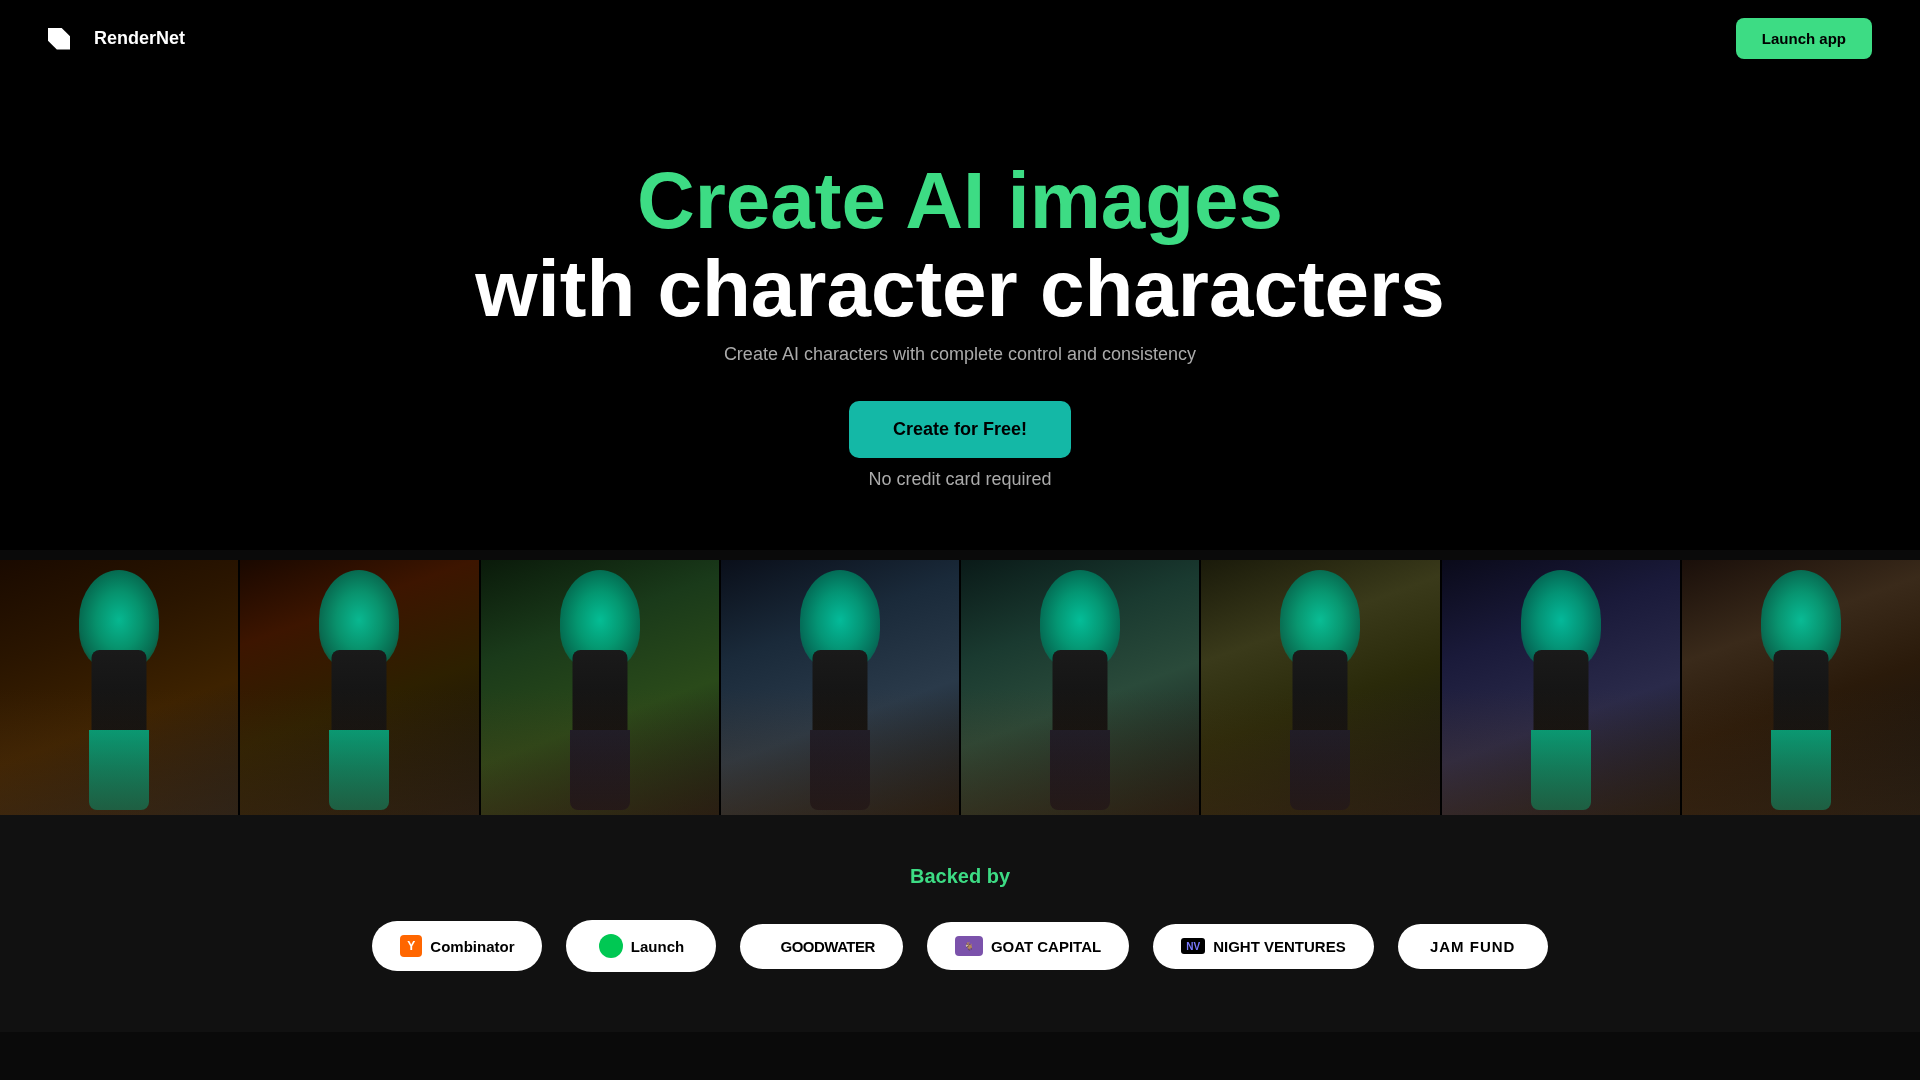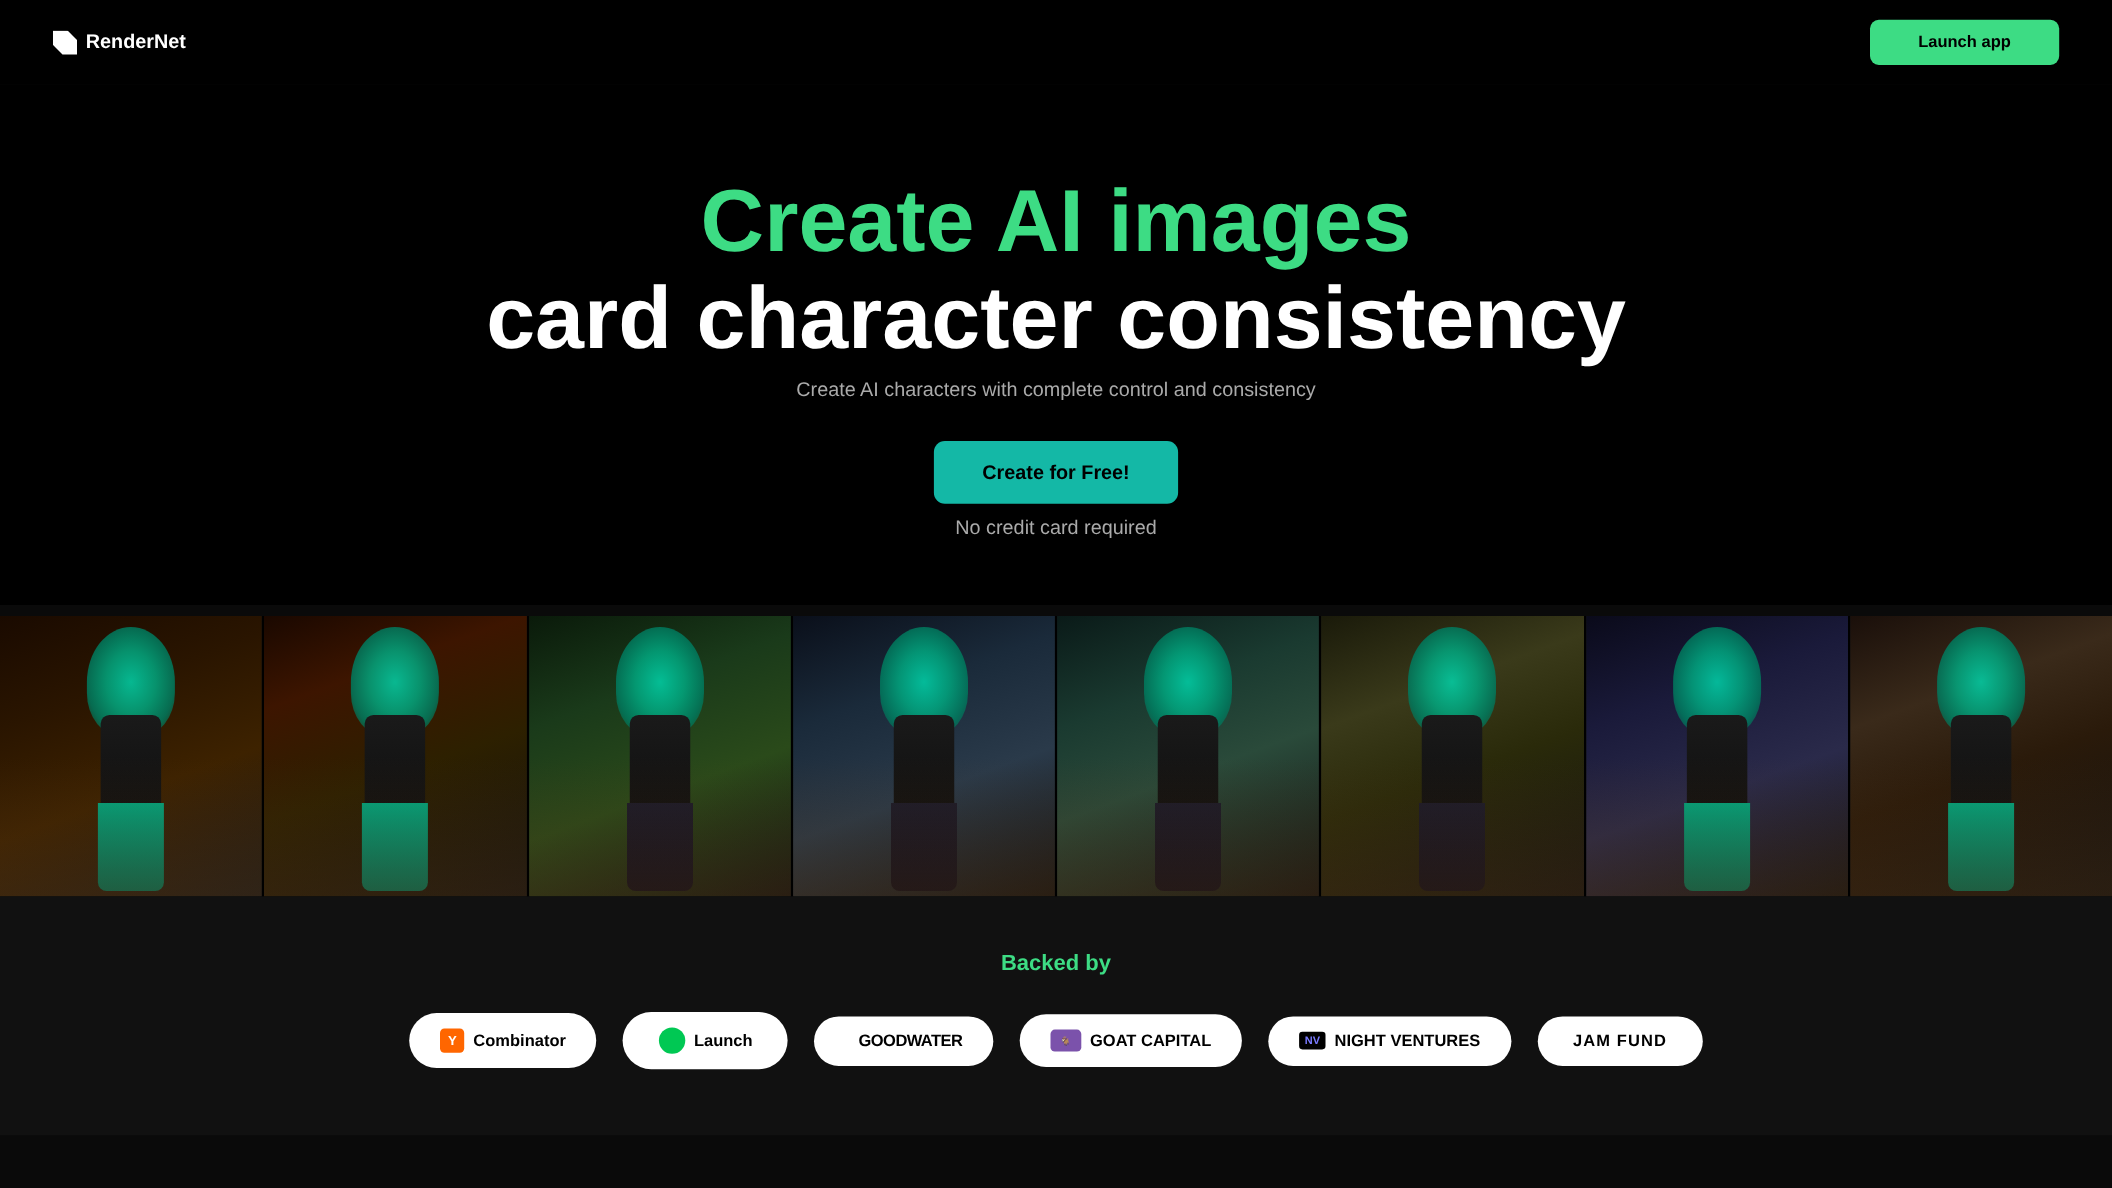--- a/index.html
+++ b/index.html
@@ -16,37 +16,37 @@
     nav {
       display: flex;
       align-items: center;
       justify-content: space-between;
       padding: 18px 48px;
       background: #000;
     }
     .logo {
       display: flex;
       align-items: center;
-      gap: 8px;
+      gap: 24px;
       color: #fff;
       font-size: 18px;
       font-weight: 600;
     }
     .logo-icon {
       width: 22px;
       height: 22px;
       background: #fff;
       clip-path: polygon(0 0, 60% 0, 100% 40%, 100% 100%, 40% 100%, 0 60%);
     }
     .launch-btn {
       background: #3ddc84;
       color: #000;
       border: none;
       border-radius: 8px;
-      padding: 12px 44px;
+      padding: 12px 26px;
       font-size: 15px;
       font-weight: 600;
       cursor: pointer;
     }
 
     
     .hero {
       text-align: center;
       padding: 80px 40px 60px;
       background: #000;
@@ -260,21 +260,21 @@
   <div class="logo">
     <div class="logo-icon"></div>
     <span>RenderNet</span>
   </div>
   <button class="launch-btn">Launch app</button>
 </nav>
 
 <section class="hero">
   <h1>
     <span class="green">Create AI images</span><br>
-    <span class="white">card character consistency</span>
+    <span class="white">with character characters</span>
   </h1>
   <p>Create AI characters with complete control and consistency</p>
   <div>
     <button class="create-btn">Create for Free!</button>
   </div>
   <p class="no-cc">No credit card required</p>
 </section>
 
 <div class="image-strip">
   <div class="strip-img">

